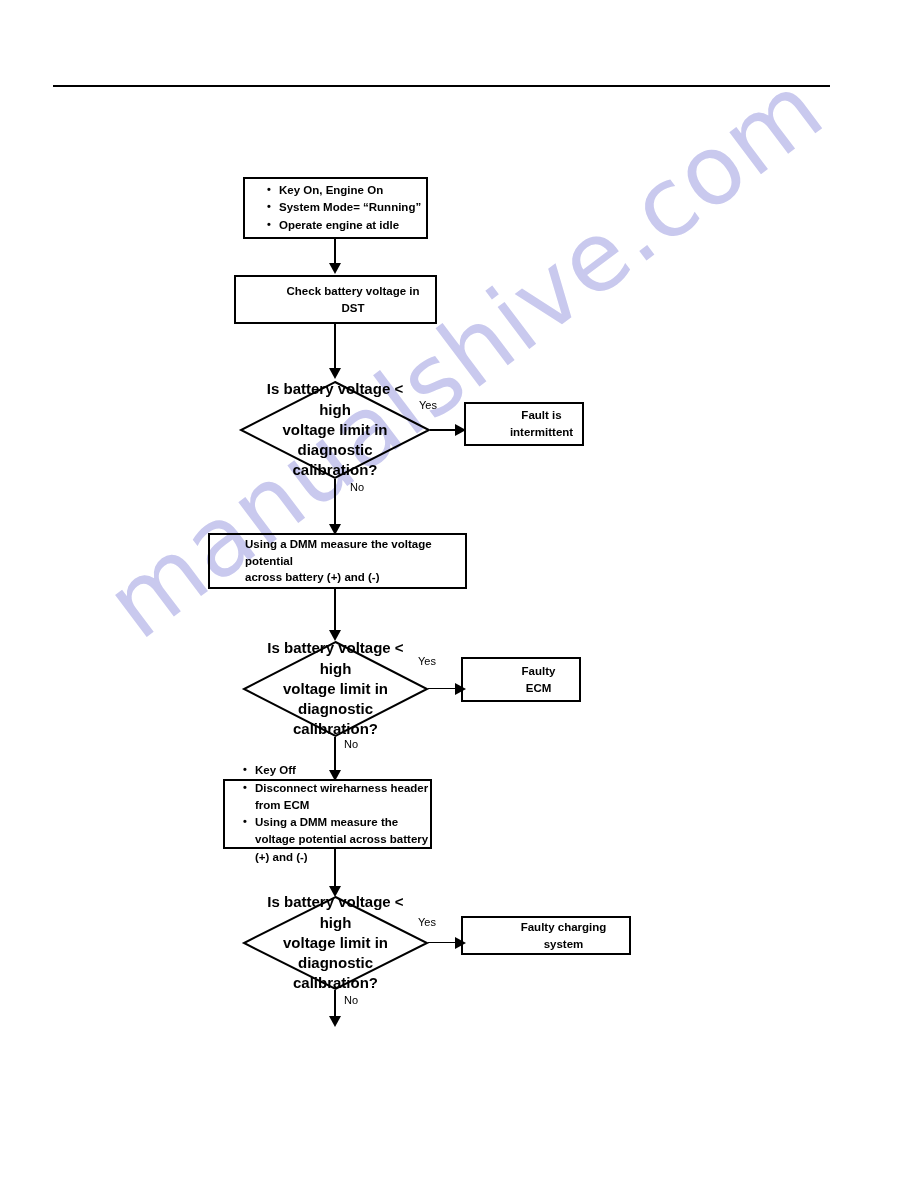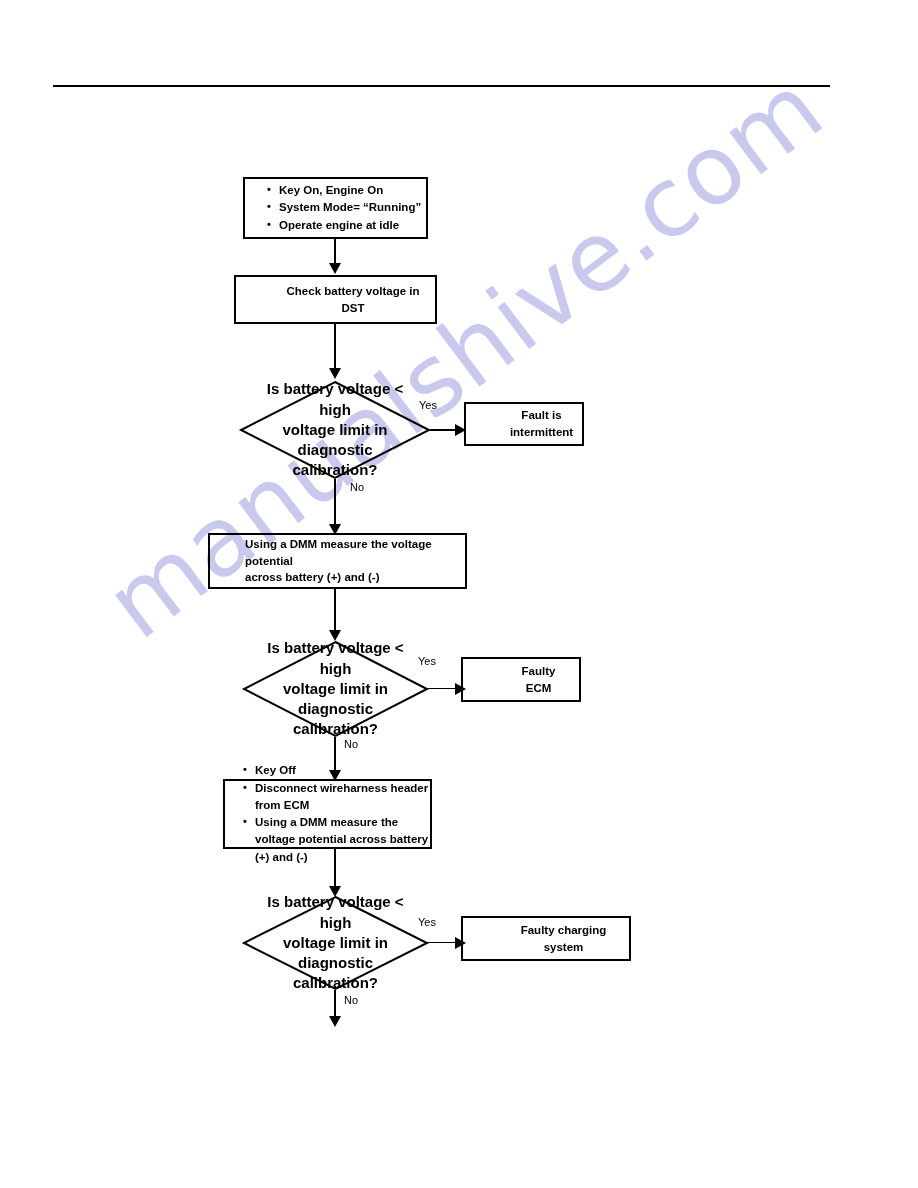--- a/index.html
+++ b/index.html
@@ -264,21 +264,21 @@
       <div>Is battery voltage &lt; high</div>
       <div>voltage limit in diagnostic</div>
       <div>calibration?</div>
     </div>
   </div>
 
   <div class="edge h" style="left:428px; top:942px; width:30px; height:1px;"></div>
   <div class="arrowhead right" style="left:455px; top:937px;"></div>
   <div class="edge-label" style="left:418px; top:916px;">Yes</div>
 
-  <div class="node box center" style="left:461px; top:916px; width:170px; height:45px;">
+  <div class="node box center" style="left:461px; top:916px; width:170px; height:39px;">
     <div class="inner">Faulty charging system</div>
   </div>
 
   <div class="edge v" style="left:334px; top:990px; height:30px;"></div>
   <div class="arrowhead down" style="left:329px; top:1016px;"></div>
   <div class="edge-label" style="left:344px; top:994px;">No</div>
 
 
 </div>
 

